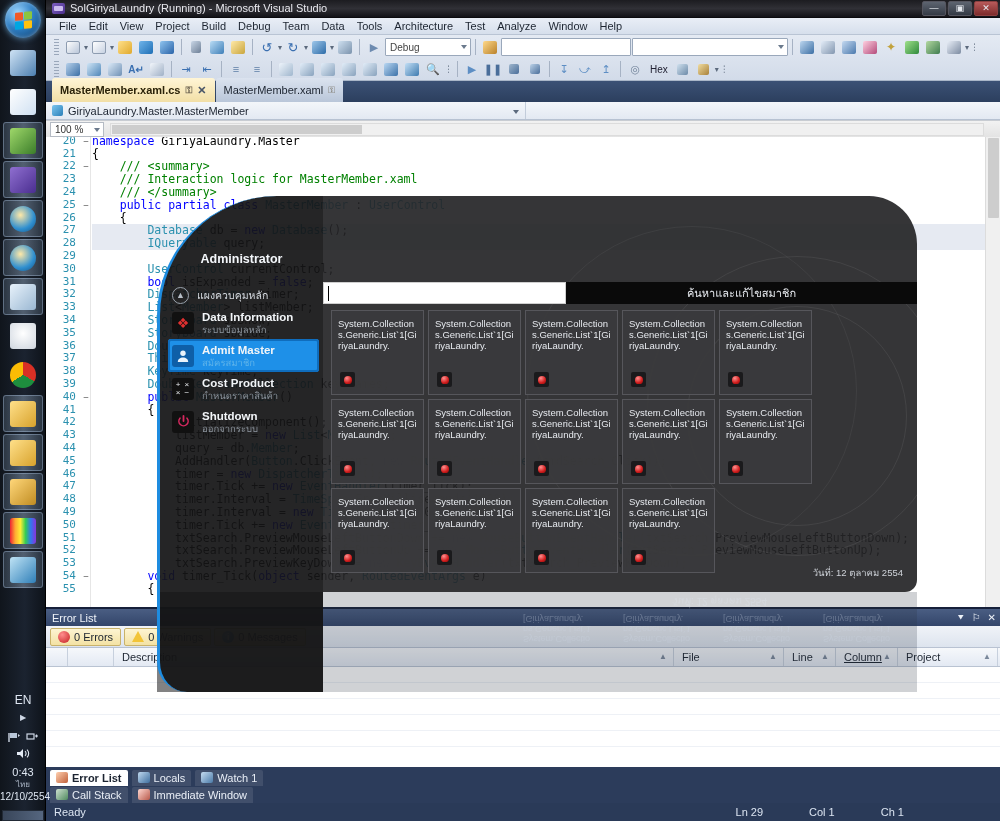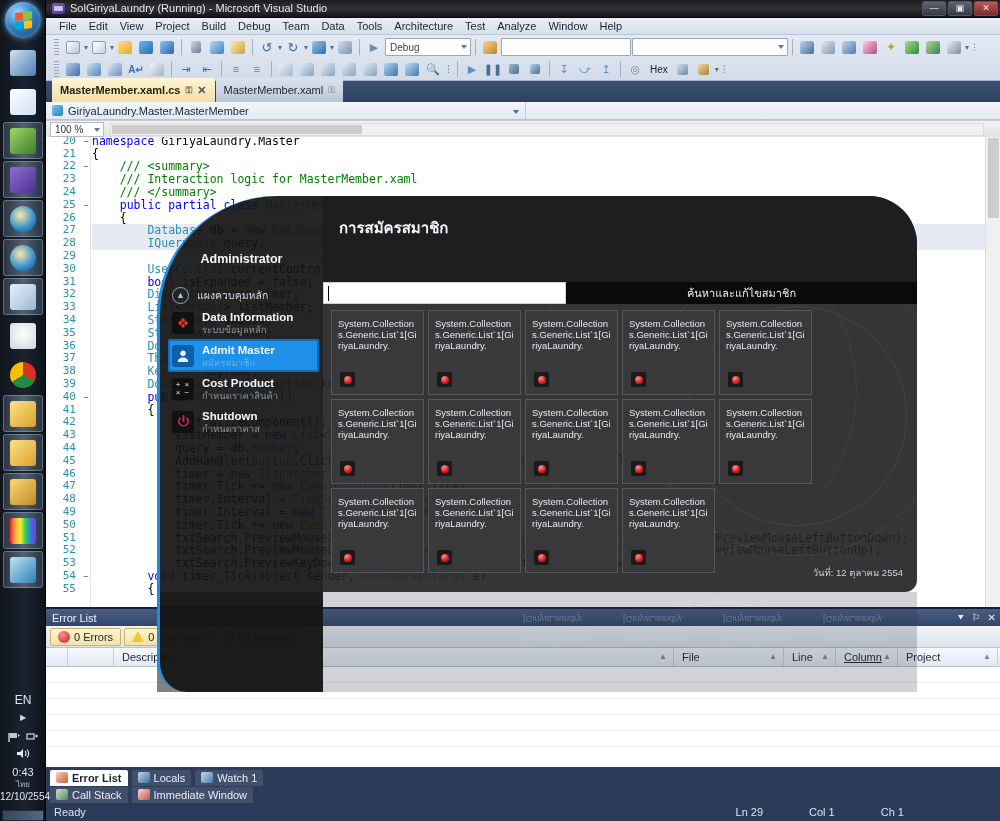--- a/index.html
+++ b/index.html
@@ -858,34 +858,31 @@
           </div>
           <div class="mrow">
             <span class="micon" style="background: rgb(17, 17, 17);">
               <svg width="15" height="15" viewBox="0 0 15 15">
                 <path d="M7.5 2v5" stroke="#d6285f" stroke-width="1.8" stroke-linecap="round"></path>
                 <path d="M4 4.2a4.6 4.6 0 107 0" stroke="#d6285f" stroke-width="1.6" fill="none" stroke-linecap="round"></path>
               </svg>
             </span>
             <span>
               <div class="mtitle">Shutdown</div>
-              <div class="msub">กำหนดราคาส</div>
+              <div class="msub">ออกจากระบบ</div>
             </span>
           </div>
         </div>
     </div>
 
     <div class="app-main">
       <div class="swirl s3"></div>
       <div class="swirl"></div>
       <div class="swirl s2"></div>
 
-      <div class="app-header">
-        <h1>การสมัครสมาชิก</h1>
-      </div>
 
       <div class="app-searchrow">
         <div class="app-input">
           <span class="caret"></span>
           <span style="font-size:11px;color:#333;padding-left:6px"></span>
         </div>
         <div class="app-searchbtn">ค้นหาและแก้ไขสมาชิก</div>
       </div>
 
       <div class="card-area">

